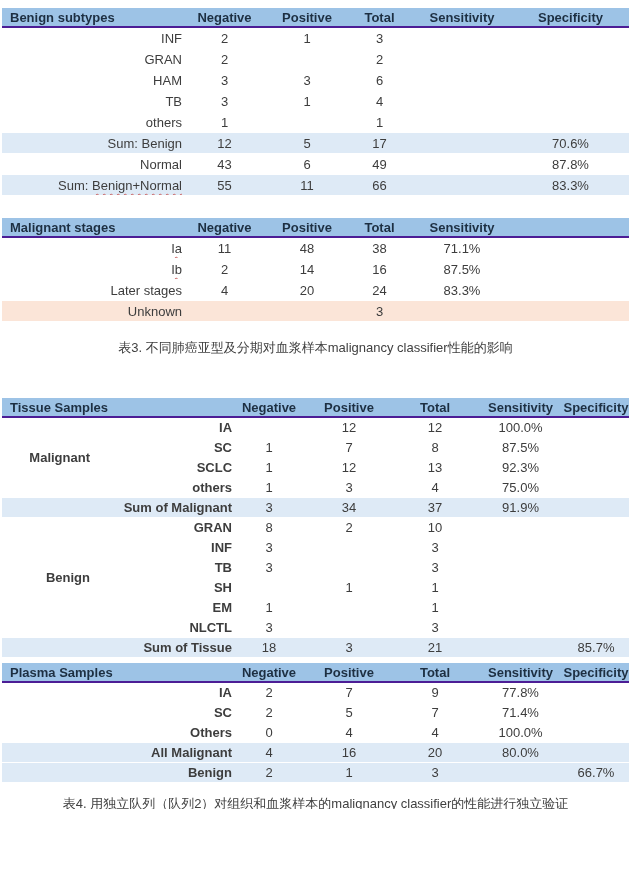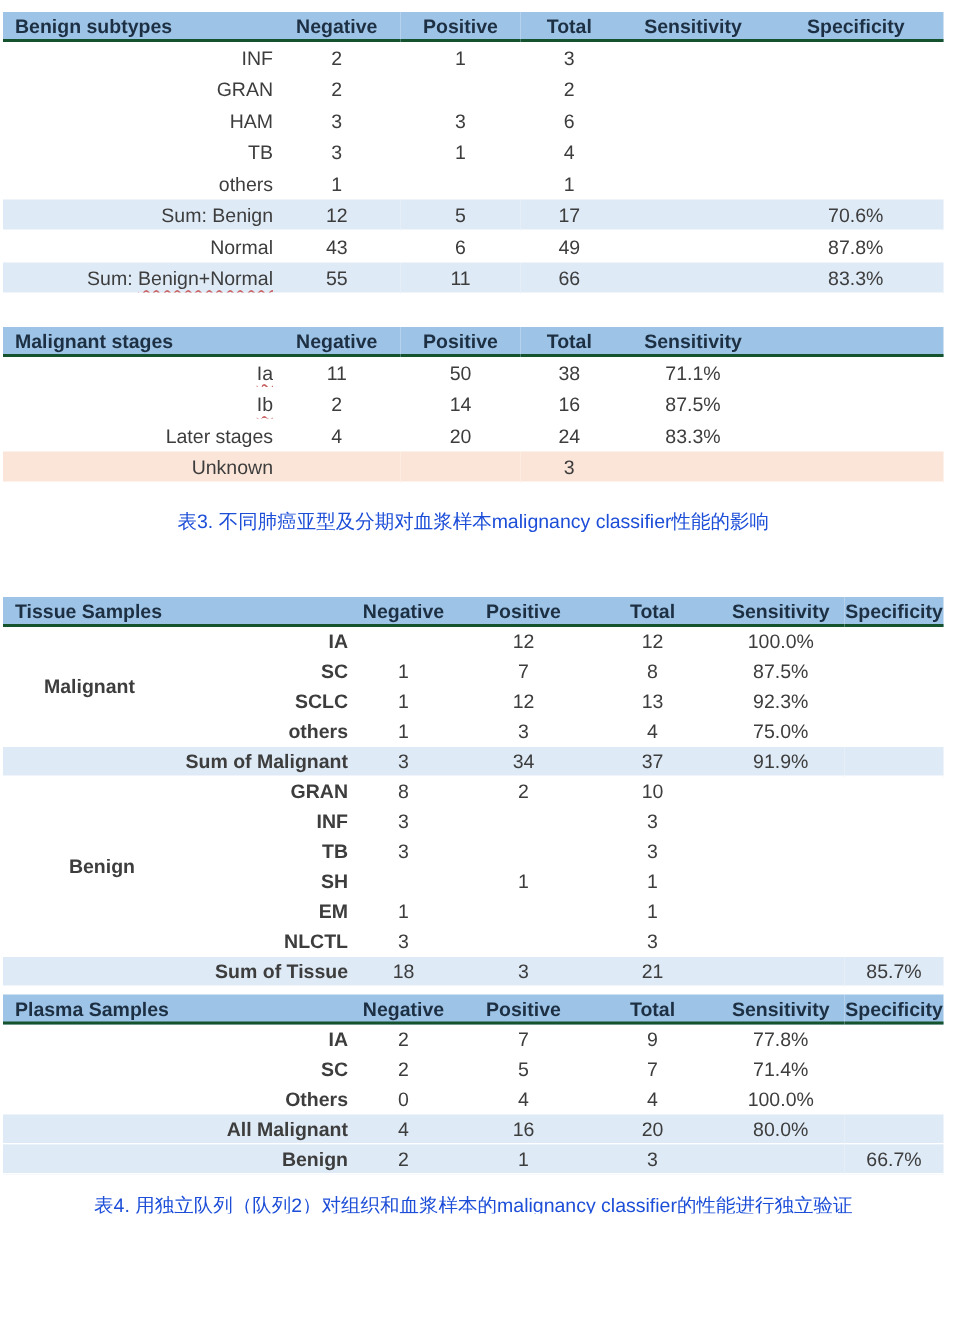--- a/index.html
+++ b/index.html
@@ -27,21 +27,21 @@
     width: 627px;
     font-size: 13px;
   }
   th {
     background: var(--header-bg);
     color: var(--header-text);
     font-weight: bold;
     text-align: center;
     height: 20px;
     padding: 0;
-    border-bottom: 2px solid #14532d;
+    border-bottom: 2px solid #4c1d95;
     font-size: 13px;
     white-space: nowrap;
     overflow: hidden;
   }
   th.h-label { text-align: left; padding-left: 8px; }
   td {
     padding: 0;
     border-bottom: 1px solid #ffffff;
     white-space: nowrap;
     overflow: hidden;
@@ -63,21 +63,21 @@
     text-decoration: underline;
     text-decoration-style: wavy;
     text-decoration-color: var(--wavy-color);
     text-decoration-thickness: 1px;
     text-underline-offset: 3px;
   }
   .caption {
     width: 627px;
     text-align: center;
     font-size: 13px;
-    color: #1d4ed8;
+    color: #404040;
   }
   .caption-3 { margin-top: 18px; height: 16px; line-height: 16px; }
   .caption-4 { margin-top: 11px; height: 15px; line-height: 20px; overflow: hidden; }
   .gap-t2 { height: 22px; }
   .gap-t3 { height: 42px; }
   .gap-t4 { height: 5px; }
 </style>
 </head>
 <body>
 
@@ -188,21 +188,21 @@
           <th class="h-num">Positive</th>
           <th class="h-num">Total</th>
           <th class="h-num">Sensitivity</th>
           <th class="h-num"></th>
         </tr>
       </thead>
       <tbody>
         <tr>
           <td class="c-label"><span class="wavy">Ia</span></td>
           <td class="c-num">11</td>
-          <td class="c-num">50</td>
+          <td class="c-num">48</td>
           <td class="c-num">38</td>
           <td class="c-num">71.1%</td>
           <td class="c-num"></td>
         </tr>
         <tr>
           <td class="c-label"><span class="wavy">Ib</span></td>
           <td class="c-num">2</td>
           <td class="c-num">14</td>
           <td class="c-num">16</td>
           <td class="c-num">87.5%</td>

